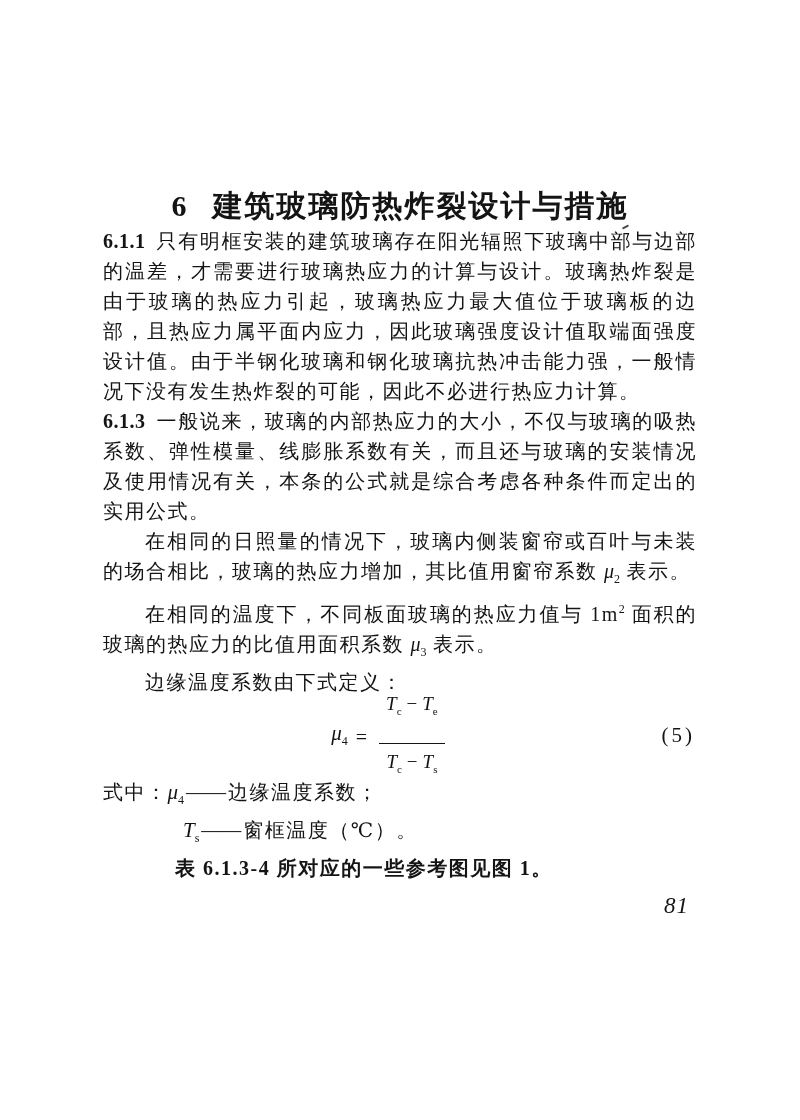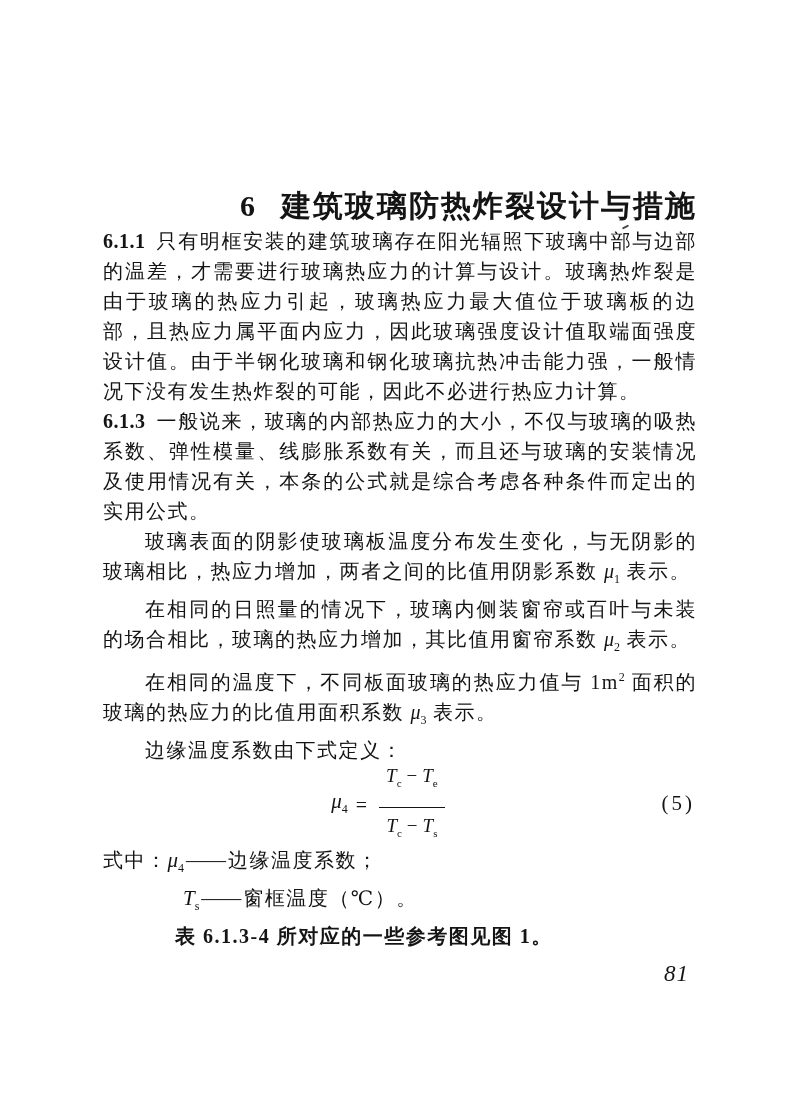--- a/index.html
+++ b/index.html
@@ -20,21 +20,21 @@
     width: 594px;
     margin: 0 auto;
     padding: 0 103px;
     box-sizing: content-box;
   }
 
   
   .doc-title {
     margin: 0;
     padding-top: 188px;
-    text-align: right;
+    text-align: center;
     font-size: 30px;
     font-weight: bold;
     letter-spacing: 2px;
     line-height: 36px;
     white-space: nowrap;
   }
   .chapter-number { margin-right: 24px; font-family: "Liberation Serif", serif; }
   .scan-speck {
     position: absolute;
     left: 622px;
@@ -100,21 +100,21 @@
   .formula-eq { margin: 0 12px 0 8px; }
   .frac {
     display: inline-flex;
     flex-direction: column;
     text-align: center;
     font-size: 19px;
     vertical-align: middle;
   }
   .frac .num {
     border-bottom: 1.6px solid #141414;
-    padding: 0 7px 9px;
+    padding: 0 7px 17px;
   }
   .frac .den { padding: 3px 7px 0; }
   .frac sub { font-size: 11px; }
   .minus { margin: 0 5px; }
   .eq-number {
     position: absolute;
     right: 2px;
     top: 50%;
     transform: translateY(-58%);
     font-size: 21px;
@@ -148,21 +148,20 @@
   <h1 class="doc-title"><span class="chapter-number">6</span><span>建筑玻璃防热炸裂设计与措施</span></h1>
   <span class="scan-speck"></span>
 
 
   <div class="body-text">
 
     <p class="clause"><span class="clause-label">6.1.1</span><span>只有明框安装的建筑玻璃存在阳光辐照下玻璃中部与边部的温差，才需要进行玻璃热应力的计算与设计。玻璃热炸裂是由于玻璃的热应力引起，玻璃热应力最大值位于玻璃板的边部，且热应力属平面内应力，因此玻璃强度设计值取端面强度设计值。由于半钢化玻璃和钢化玻璃抗热冲击能力强，一般情况下没有发生热炸裂的可能，因此不必进行热应力计算。</span></p>
 
     <p class="clause"><span class="clause-label">6.1.3</span><span>一般说来，玻璃的内部热应力的大小，不仅与玻璃的吸热系数、弹性模量、线膨胀系数有关，而且还与玻璃的安装情况及使用情况有关，本条的公式就是综合考虑各种条件而定出的实用公式。</span></p>
 
-    <p class="indent"><span>玻璃表面的阴影使玻璃板温度分布发生变化，与无阴影的玻璃相比，热应力增加，两者之间的比值用阴影系数 </span><span class="it">μ</span><sub class="small">1</sub><span> 表示。</span></p>
 
     <p class="indent"><span>在相同的日照量的情况下，玻璃内侧装窗帘或百叶与未装的场合相比，玻璃的热应力增加，其比值用窗帘系数 </span><span class="it">μ</span><sub class="small">2</sub><span> 表示。</span></p>
 
     <p class="indent"><span>在相同的温度下，不同板面玻璃的热应力值与 1m</span><sup class="small">2</sup><span> 面积的玻璃的热应力的比值用面积系数 </span><span class="it">μ</span><sub class="small">3</sub><span> 表示。</span></p>
 
     <p class="indent"><span>边缘温度系数由下式定义：</span></p>
 
     <div class="formula-row">
       <span class="formula-group">
         <span class="formula-lhs"><span class="it">μ</span><sub class="small">4</sub></span>

